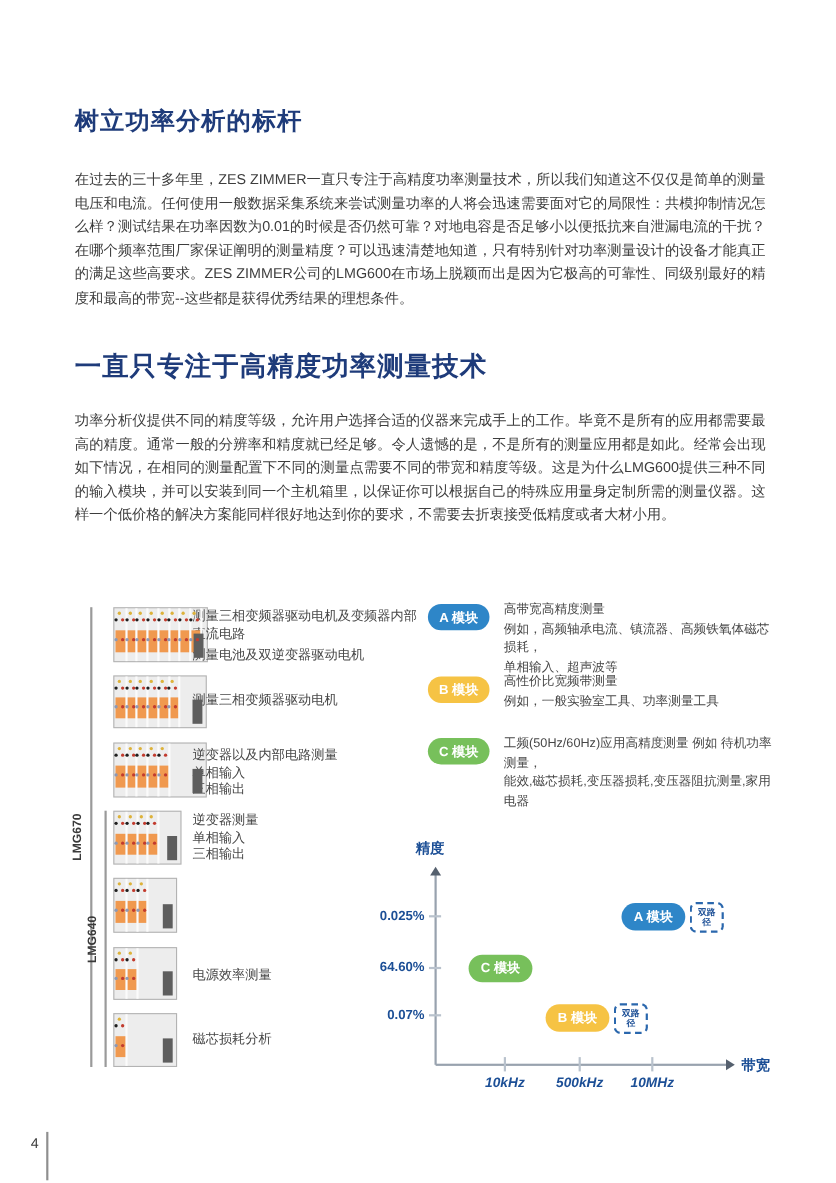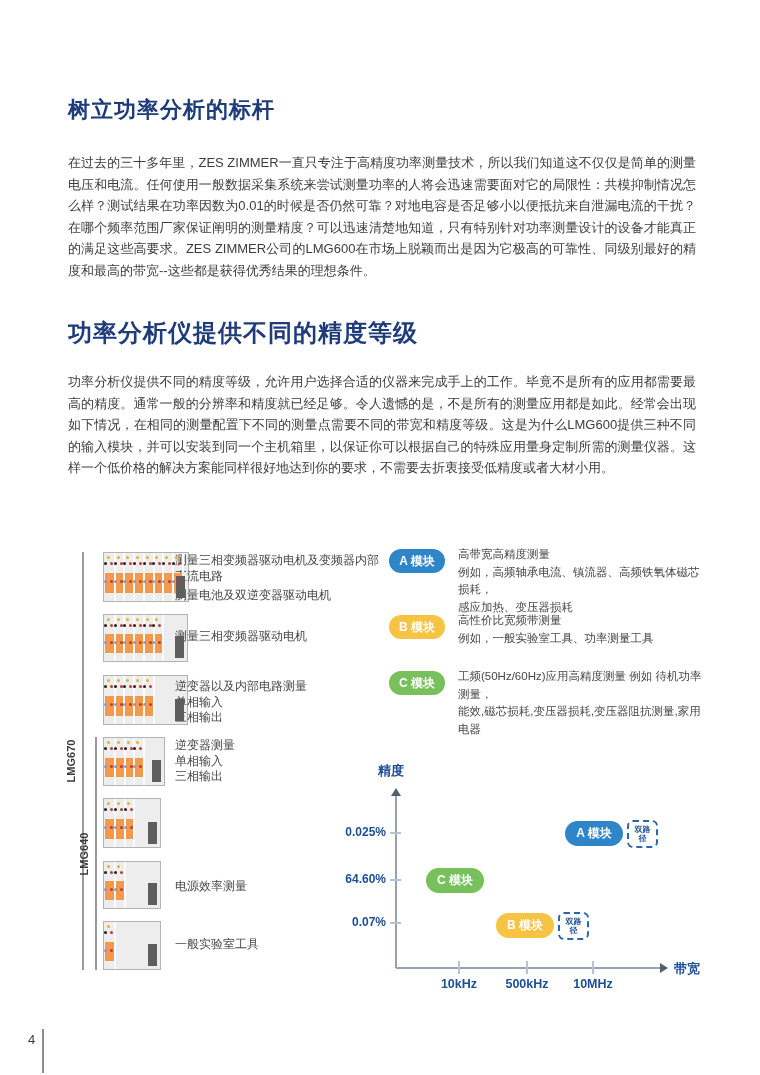--- a/index.html
+++ b/index.html
@@ -33,37 +33,37 @@
   .axis-v{position:absolute;width:2px;}
   .axis-h{position:absolute;height:2px;}
   .arrow-up{position:absolute;width:0;height:0;border-left:5px solid transparent;
        border-right:5px solid transparent;}
   .arrow-right{position:absolute;width:0;height:0;border-top:5px solid transparent;
        border-bottom:5px solid transparent;}
   .axis-title{position:absolute;font-size:13px;font-weight:bold;white-space:nowrap;}
   .ytick{position:absolute;height:2px;width:11px;}
   .xtick{position:absolute;width:2px;height:13px;}
   .ytick-label{position:absolute;width:56px;text-align:right;font-size:12px;font-weight:bold;}
-  .xtick-label{position:absolute;width:64px;text-align:center;font-size:12.5px;font-weight:bold;}
+  .xtick-label{position:absolute;width:64px;text-align:center;font-size:12.5px;font-weight:bold;font-style:italic;}
   .chart-pill{position:absolute;width:58px;height:25px;border-radius:13px;color:#fff;
        font-weight:bold;font-size:12px;display:flex;align-items:center;justify-content:center;}
   .dual-box{position:absolute;width:27px;height:24px;border:2px dashed #2a67ad;border-radius:6px;
        font-size:8px;font-weight:bold;line-height:9px;display:flex;align-items:center;
        justify-content:center;text-align:center;white-space:pre-line;background:#fff;}
   
   .pagenum{position:absolute;left:28px;top:1032px;font-size:13px;}
   .footline{position:absolute;left:42px;top:1029px;width:2px;height:44px;background:#8f8f8f;}
 </style>
 </head>
 <body>
 
 <div class="page" id="page" style="color: rgb(61, 61, 61);">
   <h1 class="h1" style="color: rgb(30, 59, 122);">树立功率分析的标杆</h1>
   <p class="par p1"><span>在过去的三十多年里，</span><b>ZES ZIMMER</b><span>一直只专注于高精度功率测量技术，所以我们知道这不仅仅是简单的测量电压和电流。任何使用一般数据采集系统来尝试测量功率的人将会迅速需要面对它的局限性：共模抑制情况怎么样？测试结果在功率因数为</span><b>0.01</b><span>的时候是否仍然可靠？对地电容是否足够小以便抵抗来自泄漏电流的干扰？在哪个频率范围厂家保证阐明的测量精度？可以迅速清楚地知道，只有特别针对功率测量设计的设备才能真正的满足这些高要求。</span><b>ZES ZIMMER</b><span>公司的</span><b>LMG600</b><span>在市场上脱颖而出是因为它极高的可靠性、同级别最好的精度和最高的带宽--这些都是获得优秀结果的理想条件。</span></p>
-  <h1 class="h2" style="color: rgb(30, 59, 122);">功率分析仪提供不同的精度等级</h1>
+  <h1 class="h2" style="color: rgb(30, 59, 122);">一直只专注于高精度功率测量技术</h1>
   <p class="par p2"><span>功率分析仪提供不同的精度等级，允许用户选择合适的仪器来完成手上的工作。毕竟不是所有的应用都需要最高的精度。通常一般的分辨率和精度就已经足够。令人遗憾的是，不是所有的测量应用都是如此。经常会出现如下情况，在相同的测量配置下不同的测量点需要不同的带宽和精度等级。这是为什么</span><b>LMG600</b><span>提供三种不同的输入模块，并可以安装到同一个主机箱里，以保证你可以根据自己的特殊应用量身定制所需的测量仪器。这样一个低价格的解决方案能同样很好地达到你的要求，不需要去折衷接受低精度或者大材小用。</span></p>
   <span class="pagenum" style="color: rgb(61, 61, 61);">4</span>
   <span class="footline"></span>
 <div class="chassis-line" style="left: 82px; top: 552px; height: 418px; background: rgb(154, 154, 154);"></div>
     <div class="chassis-label" style="left: 71px; top: 761px; color: rgb(58, 58, 58);">LMG670</div>
     <div class="chassis-line" style="left: 95px; top: 737px; height: 233px; background: rgb(154, 154, 154);"></div>
     <div class="chassis-label" style="left: 84px; top: 853.5px; color: rgb(58, 58, 58);">LMG640</div>
     <div class="rack" style="left: 103px; top: 552px; width: 86px; height: 50px;">
       <div class="orange-band" style="left: 1px; top: 20px; width: 77.6px; height: 20px; background: rgb(240, 153, 79);"></div>
       <div class="sep" style="left: 9.7px;"></div>
@@ -270,25 +270,25 @@
     <div class="rack" style="left: 103px; top: 921px; width: 58px; height: 49px;">
       <div class="orange-band" style="left: 1px; top: 19.6px; width: 9.8px; height: 19.6px; background: rgb(240, 153, 79);"></div>
       <div class="sep" style="left: 9.8px;"></div>
       <div class="dot" style="left: 2.9px; top: 3px; background: rgb(221, 178, 58);"></div>
       <div class="dot" style="left: -0.0999999px; top: 9px; background: rgb(31, 31, 31);"></div>
       <div class="dot" style="left: 5.9px; top: 9px; background: rgb(194, 59, 46);"></div>
       <div class="dot" style="left: -0.0999999px; top: 26.6px; background: rgb(141, 153, 181);"></div>
       <div class="dot" style="left: 5.9px; top: 26.6px; background: rgb(194, 59, 46);"></div>
       <div class="psu-block"></div>
     </div>
-    <div class="caption" style="top: 937px; color: rgb(71, 71, 71);">一般实验室工具</div>
+    <div class="caption" style="top: 937px; color: rgb(71, 71, 71);">磁芯损耗分析</div>
     <div class="pill" style="left: 389px; top: 549px; background: rgb(46, 134, 200);">A 模块</div>
     <div class="legend-desc" style="top: 546px; color: rgb(71, 71, 71);">高带宽高精度测量
 例如，高频轴承电流、镇流器、高频铁氧体磁芯损耗，
-感应加热、变压器损耗</div>
+单相输入、超声波等</div>
     <div class="pill" style="left: 389px; top: 615px; background: rgb(246, 195, 68);">B 模块</div>
     <div class="legend-desc" style="top: 612px; color: rgb(71, 71, 71);">高性价比宽频带测量
 例如，一般实验室工具、功率测量工具</div>
     <div class="pill" style="left: 389px; top: 671px; background: rgb(119, 192, 91);">C 模块</div>
     <div class="legend-desc" style="top: 668px; color: rgb(71, 71, 71);">工频(50Hz/60Hz)应用高精度测量 例如 待机功率测量，
 能效,磁芯损耗,变压器损耗,变压器阻抗测量,家用电器</div>
     <div class="axis-v" style="left: 395px; top: 794px; height: 174px; background: rgb(152, 162, 174);"></div>
     <div class="arrow-up" style="left: 391px; top: 788px; border-bottom: 8px solid rgb(85, 96, 110);"></div>
     <div class="axis-h" style="left: 396px; top: 967px; width: 264px; background: rgb(152, 162, 174);"></div>
     <div class="arrow-right" style="left: 660px; top: 963px; border-left: 8px solid rgb(85, 96, 110);"></div>

